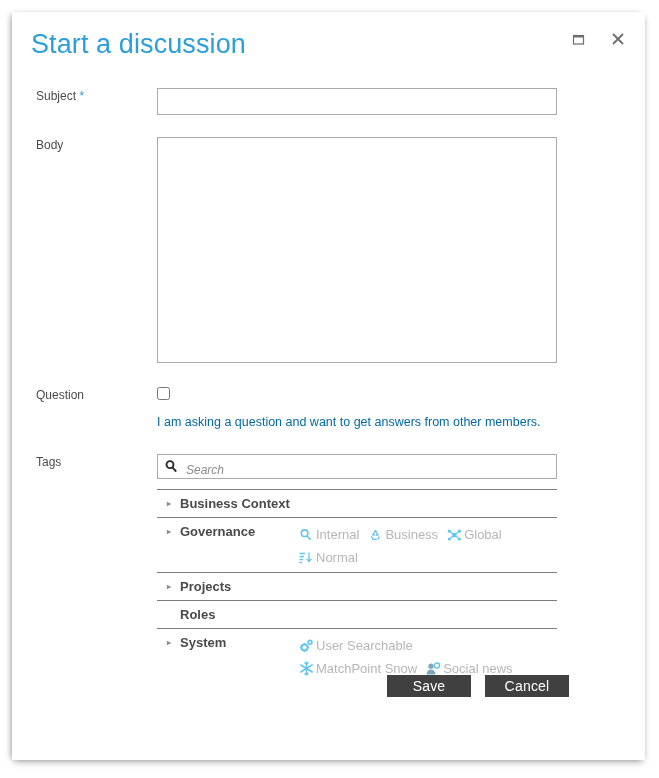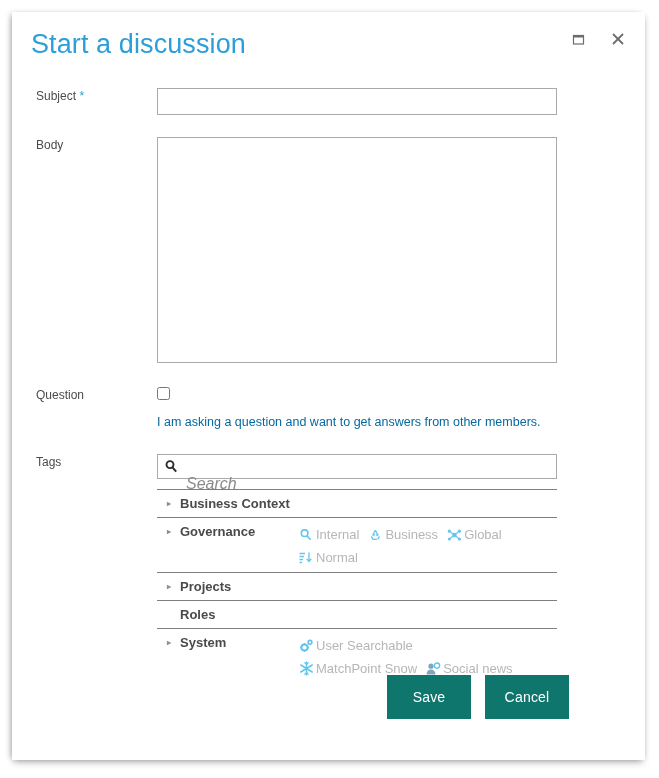--- a/index.html
+++ b/index.html
@@ -142,28 +142,28 @@
   }
   .search-icon {
     position: absolute;
     left: 6px;
     top: 4px;
     color: #2b2b2b;
   }
   .search-input {
     position: absolute;
     left: 26px;
-    top: 16px;
+    top: 2px;
     width: 368px;
     height: 23px;
     border: 0;
     outline: none;
     background: transparent;
     font-family: "Liberation Sans", sans-serif;
-    font-size: 16px;
+    font-size: 12px;
     font-style: italic;
     color: #333;
   }
   .search-input::placeholder {
     color: #8b8b8b;
     font-style: italic;
     opacity: 1;
   }
 
   .tag-table {
@@ -236,22 +236,22 @@
     top: 663px;
     width: 633px;
     display: flex;
     justify-content: flex-end;
     gap: 14px;
     padding-right: 76px;
     box-sizing: border-box;
   }
   .btn {
     width: 84px;
-    height: 44px;
-    background: #0f766e;
+    height: 22px;
+    background: #404040;
     color: #ffffff;
     border: none;
     font-family: "Liberation Sans", sans-serif;
     font-size: 14px;
     cursor: pointer;
     letter-spacing: 0.2px;
   }
 </style>
 </head>
 <body>

